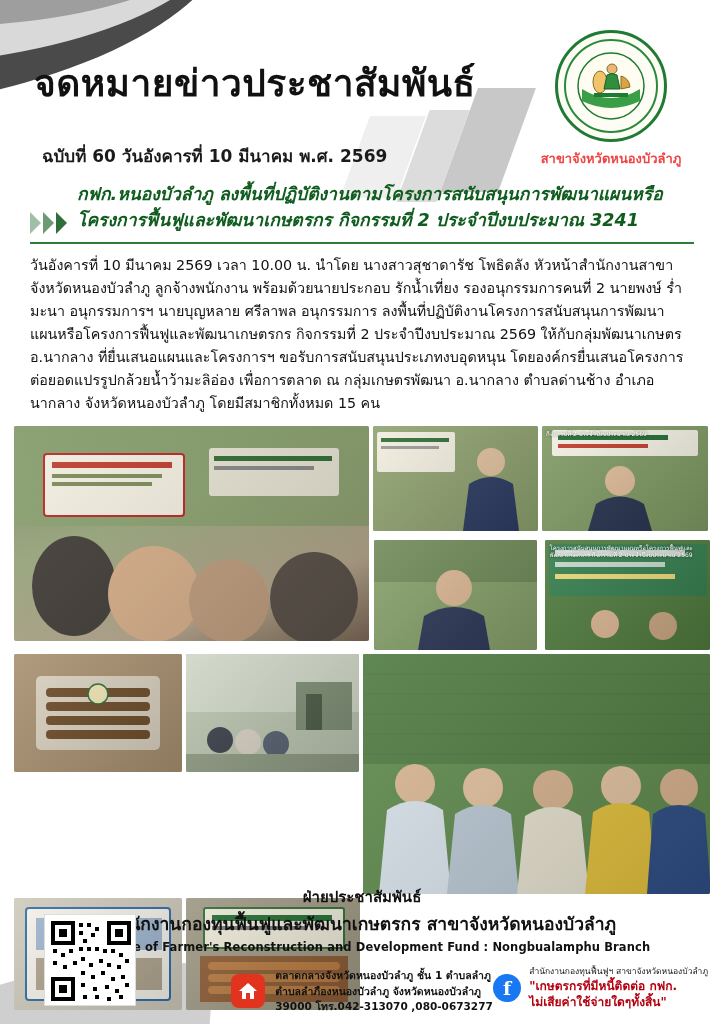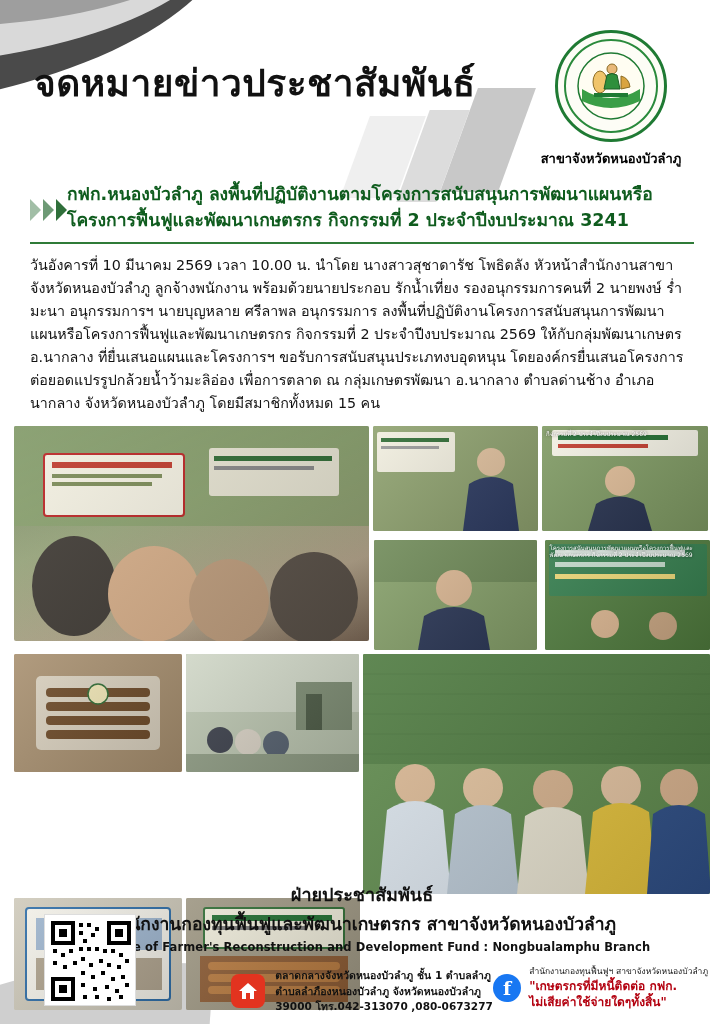--- a/index.html
+++ b/index.html
@@ -92,29 +92,29 @@
   }
   .logo-circle .ring {
     position: absolute; inset: 6px; border-radius: 50%;
     border: 2px solid #2a8a3c;
   }
   .logo-arc-text {
     position: absolute; inset: 0;
     font-size: 6.5px; color: #1f7a33; font-weight: bold;
   }
   .branch-name {
-    margin-top: 6px; font-size: 13px; color: #000000; font-weight: bold;
+    margin-top: 6px; font-size: 13px; color: #ef4444; font-weight: bold;
   }
 
   
   .headline-row {
-    display: flex; align-items: center; 
+    display: flex; align-items: flex-end; gap: 10px;
     padding: 6px 30px 0 30px;
     margin-top: 6px;
-    position: relative; z-index: 3;
+    position: relative; z-index: 3; font-style: italic;
   }
   .chev {
     flex: 0 0 auto; display: flex; gap: 2px; padding-top: 6px;
   }
   .chev i {
     display:block; width: 0; height: 0;
     border-top: 11px solid transparent;
     border-bottom: 11px solid transparent;
     border-left: 11px solid #2f6f3a;
   }
@@ -150,21 +150,21 @@
     font-size:6px; color:#fff; line-height:1.25; text-shadow:0 0 3px rgba(0,0,0,.8);
   }
 
   
   .footer {
     position: absolute; left: 0; right: 0; bottom: 0;
     padding: 6px 16px 10px 16px;
     text-align: center;
     z-index: 4;
   }
-  .f-line1 { font-size: 18px; font-weight: bold; color: #111; }
+  .f-line1 { font-size: 15px; font-weight: bold; color: #111; }
   .f-line2 { font-size: 17.5px; font-weight: bold; color: #111; margin-top: 1px; }
   .f-line3 { font-size: 11.5px; font-weight: bold; color: #111; margin-top: 2px; letter-spacing:.1px; }
   .f-contact {
     margin-top: 14px;
     display: flex; align-items: center; justify-content: center; gap: 10px;
   }
   .f-contact .home-badge {
     width: 34px; height: 34px; border-radius: 8px; background: #e2331f;
     display:flex; align-items:center; justify-content:center; flex: 0 0 auto;
   }
@@ -201,20 +201,21 @@
     <span class="s2"></span>
     <span class="s3"></span>
 </div>
 <div class="corner-bl">
   <div class="b1"></div>
 </div>
 
 <div class="header">
   <div class="header-left">
     <div class="doc-title">จดหมายข่าวประชาสัมพันธ์</div>
+    <div class="issue-line">ฉบับที่ 60 วันอังคารที่ 10 มีนาคม พ.ศ. 2569</div>
   </div>
   <div class="logo-wrap">
     <div class="logo-circle">
       <div class="ring"></div>
       <svg width="74" height="74" viewBox="0 0 74 74" aria-hidden="true">
         <circle cx="37" cy="37" r="33" fill="#fffdf2" stroke="#1f7a33" stroke-width="1.5"></circle>
         <path d="M8 40 Q37 58 66 40 L66 52 Q37 66 8 52 Z" fill="#3a9e46"></path>
         <ellipse cx="26" cy="33" rx="7" ry="11" fill="#f0c46a" stroke="#8a6b24" stroke-width="1"></ellipse>
         <circle cx="38" cy="20" r="5" fill="#e8b879" stroke="#8a6b24" stroke-width="1"></circle>
         <path d="M33 26 q5 -3 10 0 l3 14 h-16 z" fill="#2f8f3c" stroke="#1d5f27" stroke-width="1"></path>

